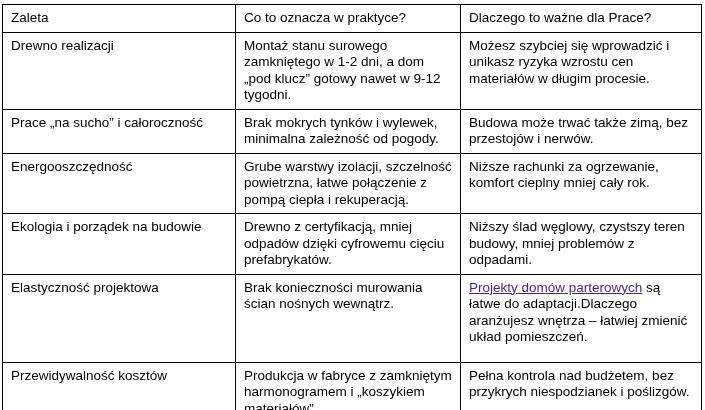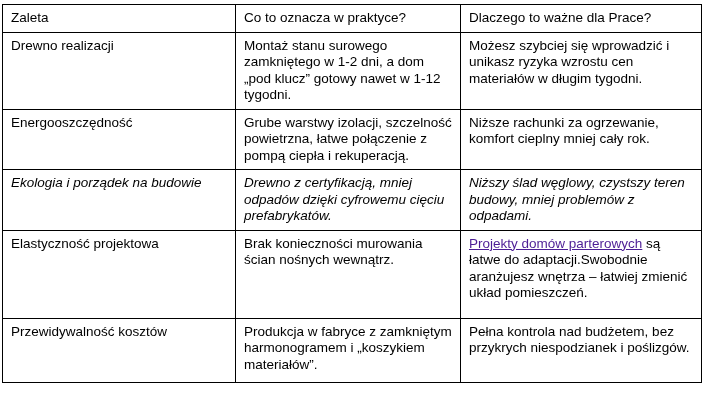--- a/index.html
+++ b/index.html
@@ -29,21 +29,21 @@
     color: #000000;
     word-wrap: break-word;
   }
   col.c1 { width: 233px; }
   col.c2 { width: 225px; }
   col.c3 { width: 241px; }
   tr.h-row  { height: 19px; }
   tr.row-0  { height: 64px; }
   tr.row-1  { height: 43px; }
   tr.row-2  { height: 58px; padding-left: 31px; }
-  tr.row-3  { height: 57px; font-style: italic; }
+  tr.row-3  { height: 57px; }
   tr.row-4  { height: 88px; margin-top: 25px; }
   tr.row-5  { height: 64px; }
   a.cell-link {
     text-decoration: underline;
     cursor: pointer;
   }
 </style>
 </head>
 <body>
 
@@ -55,42 +55,47 @@
   </colgroup>
   <tbody>
     <tr class="h-row">
       <th>Zaleta</th>
       <th>Co to oznacza w praktyce?</th>
       <th>Dlaczego to ważne dla Prace?</th>
     </tr>
 
     <tr class="row-0">
       <td>Drewno realizacji</td>
-      <td>Montaż stanu surowego zamkniętego w 1-2 dni, a dom „pod klucz” gotowy nawet w 1-12 tygodni.</td>
-      <td>Możesz szybciej się wprowadzić i unikasz ryzyka wzrostu cen materiałów w długim tygodni.</td>
+      <td>Montaż stanu surowego zamkniętego w 1-2 dni, a dom „pod klucz” gotowy nawet w 9-12 tygodni.</td>
+      <td>Możesz szybciej się wprowadzić i unikasz ryzyka wzrostu cen materiałów w długim procesie.</td>
     </tr>
 
+    <tr class="row-1">
+      <td>Prace „na sucho” i całoroczność</td>
+      <td>Brak mokrych tynków i wylewek, minimalna zależność od pogody.</td>
+      <td>Budowa może trwać także zimą, bez przestojów i nerwów.</td>
+    </tr>
 
     <tr class="row-2">
       <td>Energooszczędność</td>
       <td>Grube warstwy izolacji, szczelność powietrzna, łatwe połączenie z pompą ciepła i rekuperacją.</td>
       <td>Niższe rachunki za ogrzewanie, komfort cieplny mniej cały rok.</td>
     </tr>
 
     <tr class="row-3">
       <td>Ekologia i porządek na budowie</td>
       <td>Drewno z certyfikacją, mniej odpadów dzięki cyfrowemu cięciu prefabrykatów.</td>
       <td>Niższy ślad węglowy, czystszy teren budowy, mniej problemów z odpadami.</td>
     </tr>
 
     <tr class="row-4">
       <td>Elastyczność projektowa</td>
       <td>Brak konieczności murowania ścian nośnych wewnątrz.</td>
       <td>
-        <a class="cell-link" style="color: #4c1d95;">Projekty domów parterowych</a><span> są łatwe do adaptacji.Swobodnie aranżujesz wnętrza – łatwiej zmienić układ pomieszczeń.</span>
+        <a class="cell-link" style="color: #4c1d95;">Projekty domów parterowych</a><span> są łatwe do adaptacji.Dlaczego aranżujesz wnętrza – łatwiej zmienić układ pomieszczeń.</span>
       </td>
     </tr>
 
     <tr class="row-5">
       <td>Przewidywalność kosztów</td>
       <td>Produkcja w fabryce z zamkniętym harmonogramem i „koszykiem materiałów”.</td>
       <td>Pełna kontrola nad budżetem, bez przykrych niespodzianek i poślizgów.</td>
     </tr>
   </tbody>
 </table>

